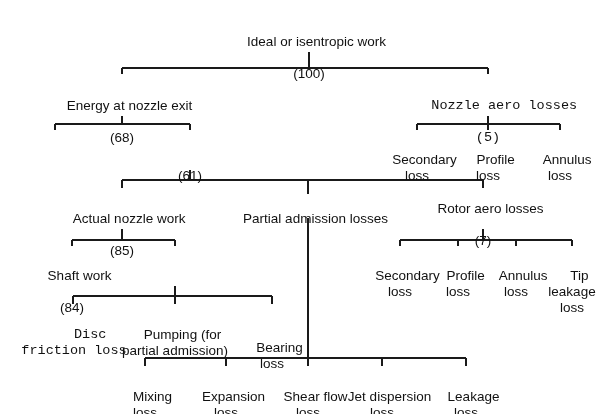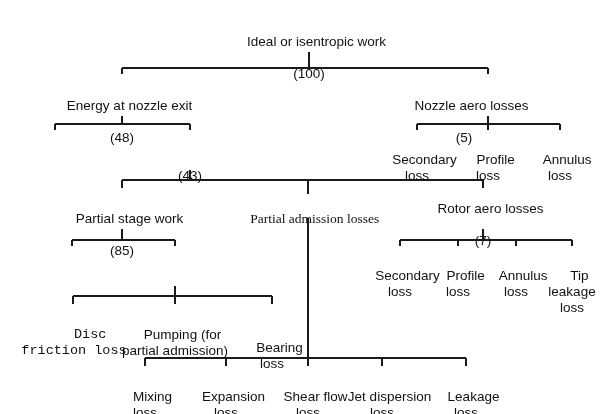--- a/index.html
+++ b/index.html
@@ -55,55 +55,59 @@
     </g>
   </svg>
 
   <div class="node" style="left:309px;top:18px;">
     <span>Ideal or isentropic work</span>
     <span class="val">(100)</span>
   </div>
 
   <div class="node" style="left:122px;top:82px;text-align:center;">
     <span>Energy at nozzle exit</span>
-    <span class="val">(48)</span>
+    <span class="val">(68)</span>
   </div>
-  <div class="node" style="left:464px;top:82px;">
+  <div class="node" style="left:488px;top:82px;font-family:Liberation Mono, monospace;">
     <span>Nozzle aero losses</span>
     <span class="val">(5)</span>
   </div>
 
   <div class="node" style="left:190px;top:136px;">
-    <span class="val">(43)</span>
+    <span class="val">(61)</span>
   </div>
   <div class="node" style="left:417px;top:136px;">
     <span>Secondary
 loss</span>
   </div>
   <div class="node" style="left:488px;top:136px;">
     <span>Profile
 loss</span>
   </div>
   <div class="node" style="left:560px;top:136px;">
     <span>Annulus
 loss</span>
   </div>
 
   <div class="node" style="left:122px;top:195px;">
-    <span>Partial stage work</span>
+    <span>Actual nozzle work</span>
     <span class="val">(85)</span>
   </div>
-  <div class="node" style="left:308px;top:195px;font-family:Liberation Serif, serif;">
+  <div class="node" style="left:308px;top:195px;">
     <span>Partial admission losses</span>
   </div>
   <div class="node" style="left:483px;top:185px;">
     <span>Rotor aero losses</span>
     <span class="val">(7)</span>
   </div>
 
+  <div class="node" style="left:72px;top:252px;">
+    <span>Shaft work</span>
+    <span class="val">(84)</span>
+  </div>
   <div class="node" style="left:400px;top:252px;">
     <span>Secondary
 loss</span>
   </div>
   <div class="node" style="left:458px;top:252px;">
     <span>Profile
 loss</span>
   </div>
   <div class="node" style="left:516px;top:252px;">
     <span>Annulus

